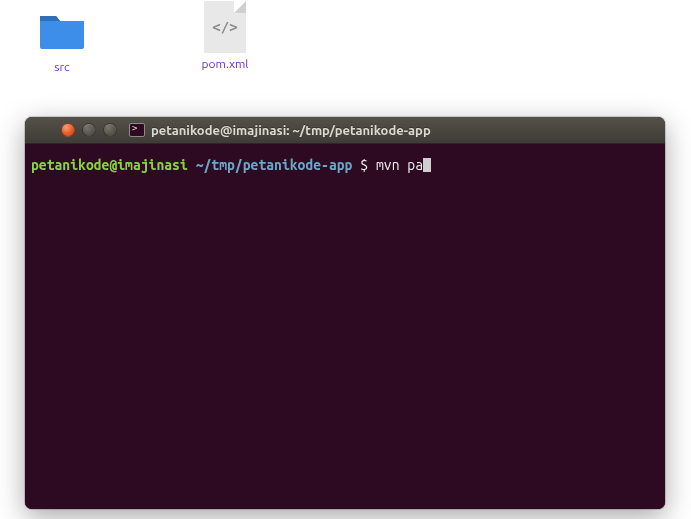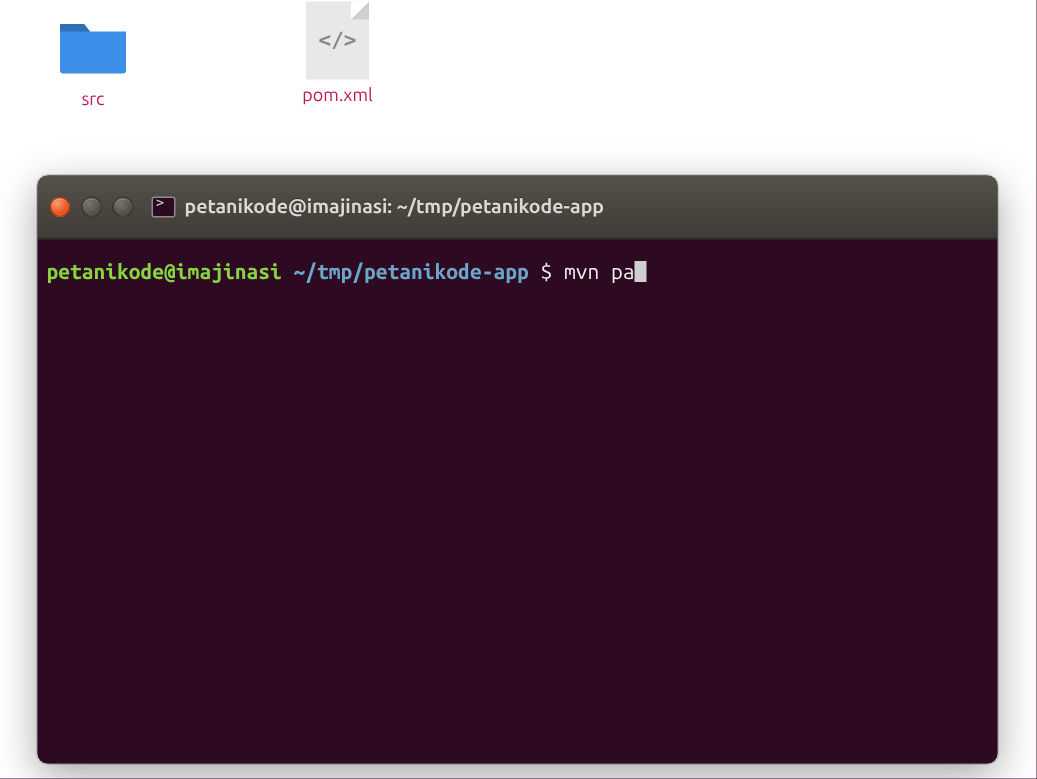--- a/index.html
+++ b/index.html
@@ -24,21 +24,21 @@
     .desktop-icon .glyph {
       width: 48px;
       height: 48px;
       display: flex;
       align-items: center;
       justify-content: center;
     }
     .desktop-icon .label {
       margin-top: 6px;
       font-size: 12px;
-      color: #be185d;
+      color: #6d28d9;
       text-align: center;
     }
 
     
     .folder-icon svg { width: 48px; height: 40px; }
 
     
     .xml-file {
       width: 42px;
       height: 52px;
@@ -71,26 +71,27 @@
       height: 392px;
       border-radius: 7px;
       overflow: hidden;
       box-shadow: 0 8px 28px rgba(0,0,0,0.35), 0 0 0 1px rgba(0,0,0,0.15);
       background: #2d0922;
       display: flex;
       flex-direction: column;
     }
 
     .titlebar {
-      height: 43px;
+      height: 27px;
       background: linear-gradient(to bottom, #545149 0%, #3f3c37 100%);
       display: flex;
       align-items: center;
       flex-shrink: 0;
       border-bottom: 1px solid #2a2824;
+      padding-left: 28px;
     }
     .window-controls {
       display: flex;
       align-items: center;
       gap: 7px;
       padding: 0 8px;
     }
     .ctrl-btn {
       width: 14px;
       height: 14px;

